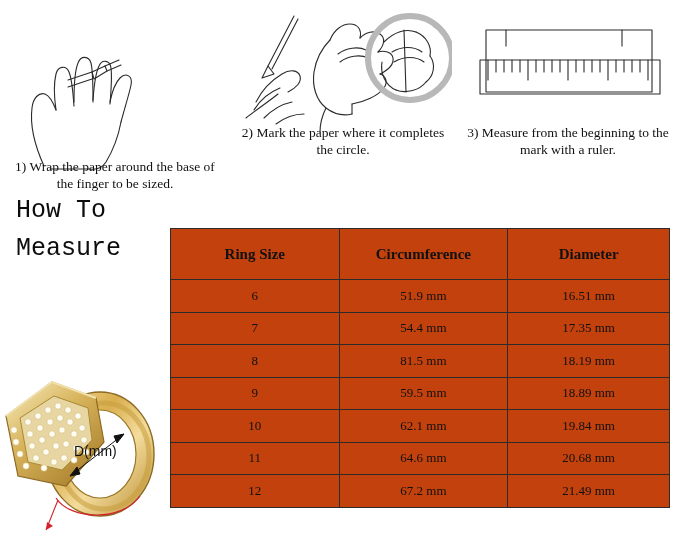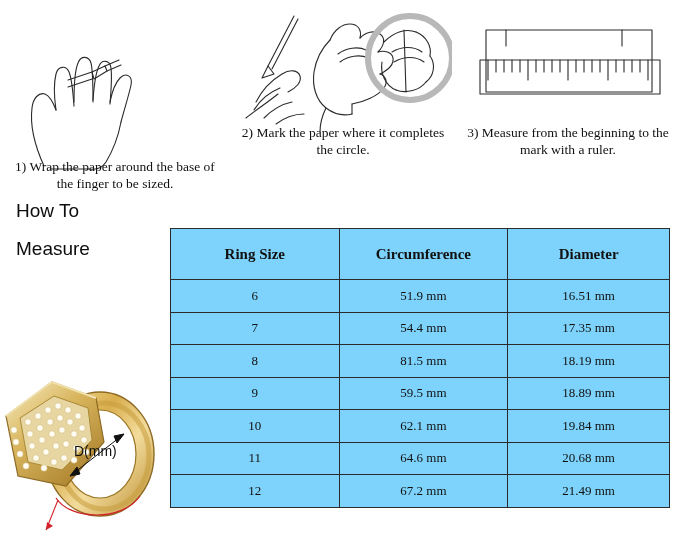--- a/index.html
+++ b/index.html
@@ -50,34 +50,34 @@
   #step1 { left: 6px;   width: 218px; margin-top: 34px; }
   #step2 { left: 234px; width: 218px; }
   #step3 { left: 462px; width: 212px; }
 
   
   .howto {
     position: absolute;
     left: 16px;
     top: 192px;
     width: 150px;
-    font-size: 19px;
+    font-size: 25px;
     line-height: 38px;
-    font-family: Liberation Sans, sans-serif;
+    font-family: Liberation Mono, monospace;
     color: #0d0d0d;
   }
 
   
   .size-table {
     position: absolute;
     left: 170px;
     top: 228px;
     width: 500px;
     border-collapse: collapse;
-    background: #7dd3fc;
+    background: #c2410c;
     font-family: "Liberation Serif", serif;
   }
   .size-table th,
   .size-table td {
     border: 1px solid #2b2b2b;
     text-align: center;
     color: #111;
   }
   .size-table th {
     height: 48px;

